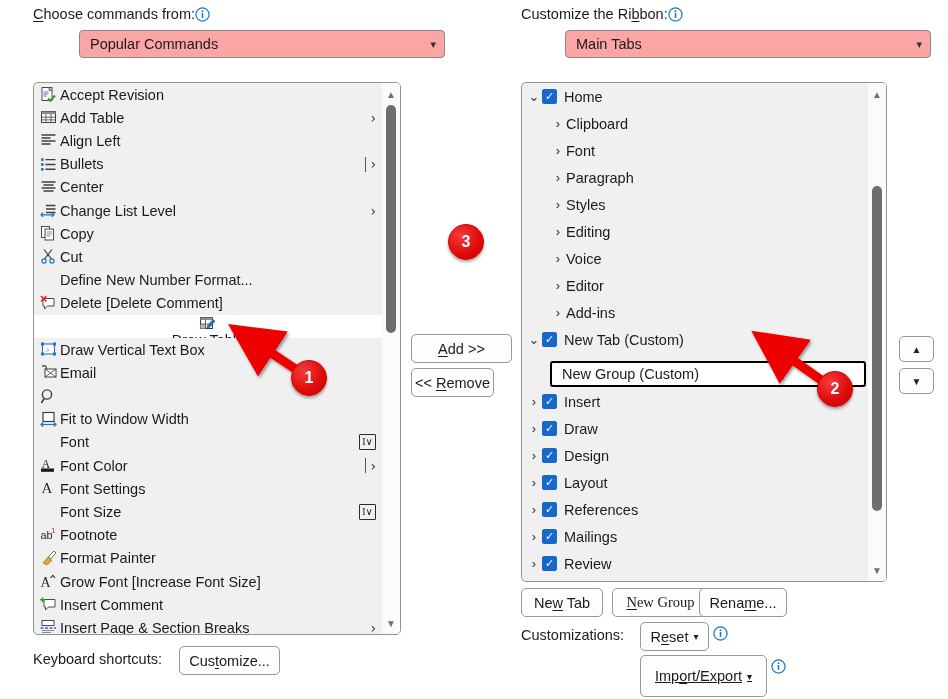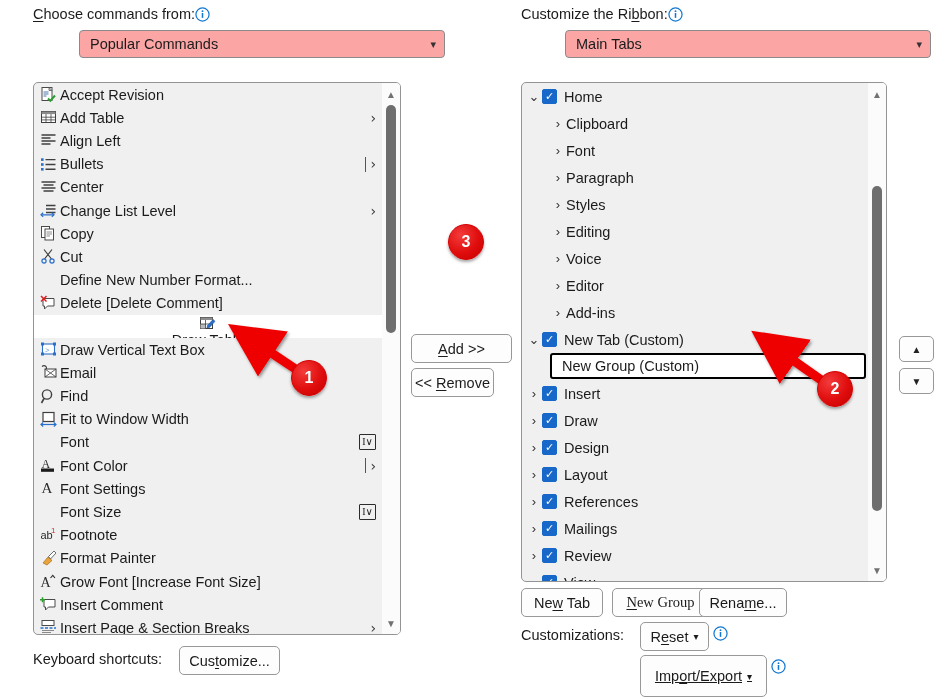--- a/index.html
+++ b/index.html
@@ -263,21 +263,20 @@
           </span>
           <span class="txt">Email</span>
         </div>
         <div class="row">
           <span class="ico">
             <svg width="17" height="17" viewBox="0 0 17 17">
               <circle cx="7" cy="6.5" r="4.6" fill="none" stroke="#3f3f3f" stroke-width="1.4"></circle>
               <path d="M4 10.5 L1.5 15" stroke="#3f3f3f" stroke-width="1.6"></path>
             </svg>
           </span>
-          <span class="txt">Find</span>
         </div>
         <div class="row">
           <span class="ico">
             <svg width="17" height="17" viewBox="0 0 17 17">
               <rect x="3" y="1.5" width="11" height="9" fill="#fff" stroke="#3f3f3f" stroke-width="1.2"></rect>
               <path d="M1 13.5h15" stroke="#2a6fc9" stroke-width="1.2"></path>
               <path d="M3.2 11.5 L1 13.5 L3.2 15.5M13.8 11.5 L16 13.5 L13.8 15.5" stroke="#2a6fc9" stroke-width="1.2" fill="none"></path>
             </svg>
           </span>
           <span class="txt">Fit to Window Width</span>
@@ -440,21 +439,21 @@
           <span class="exp">›</span>
           <span class="tlabel">Add-ins</span>
         </div>
         <div class="trow lvl1">
           <span class="exp">⌄</span>
           <span class="ckb on">
             <span class="tick">✓</span>
           </span>
           <span class="tlabel">New Tab (Custom)</span>
         </div>
-        <div class="trow lvl2" style="position: relative;">
+        <div class="trow lvl2" style="position: relative; margin-top: 8px;">
           <span class="exp"></span>
           <div class="grp-edit" style="left: 28px; right: 2px; top: 0px; height: 26px;">
             <span>New Group (Custom)</span>
           </div>
         </div>
         <div class="trow lvl1">
           <span class="exp">›</span>
           <span class="ckb on">
             <span class="tick">✓</span>
           </span>

